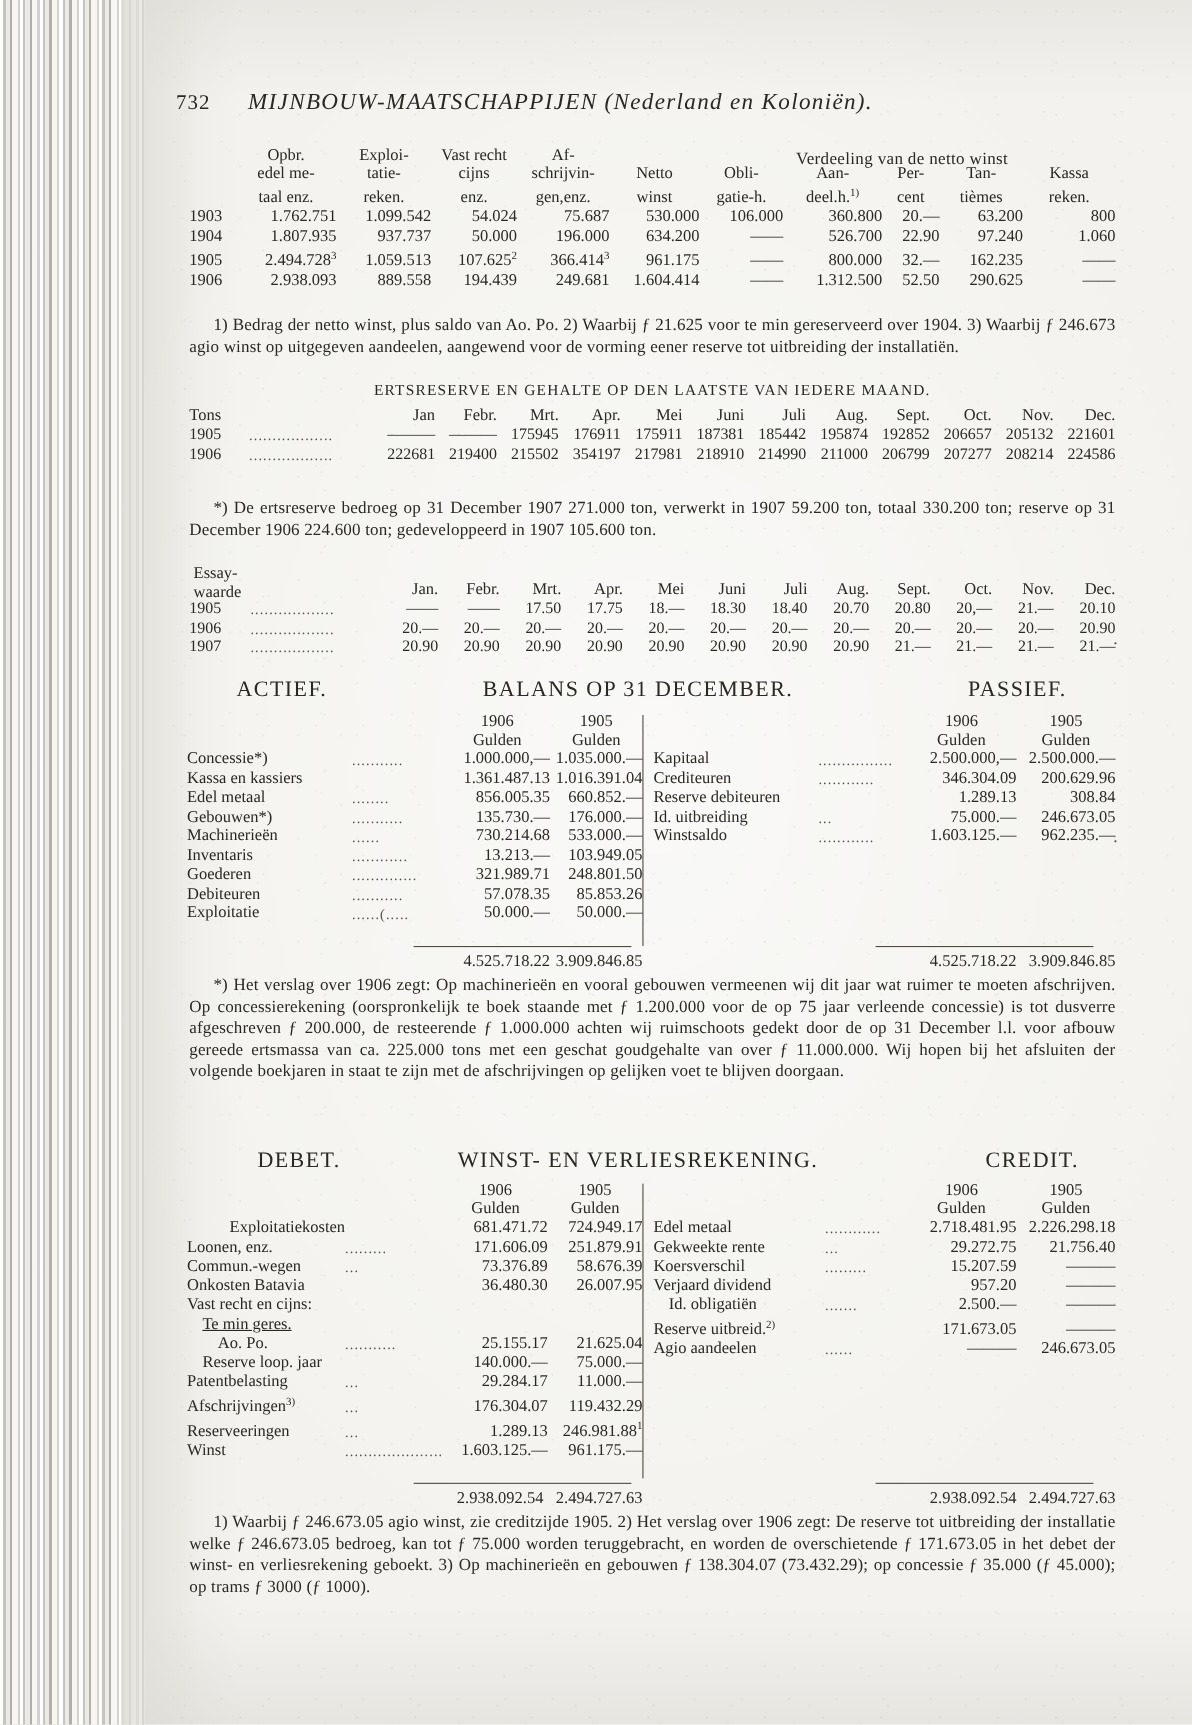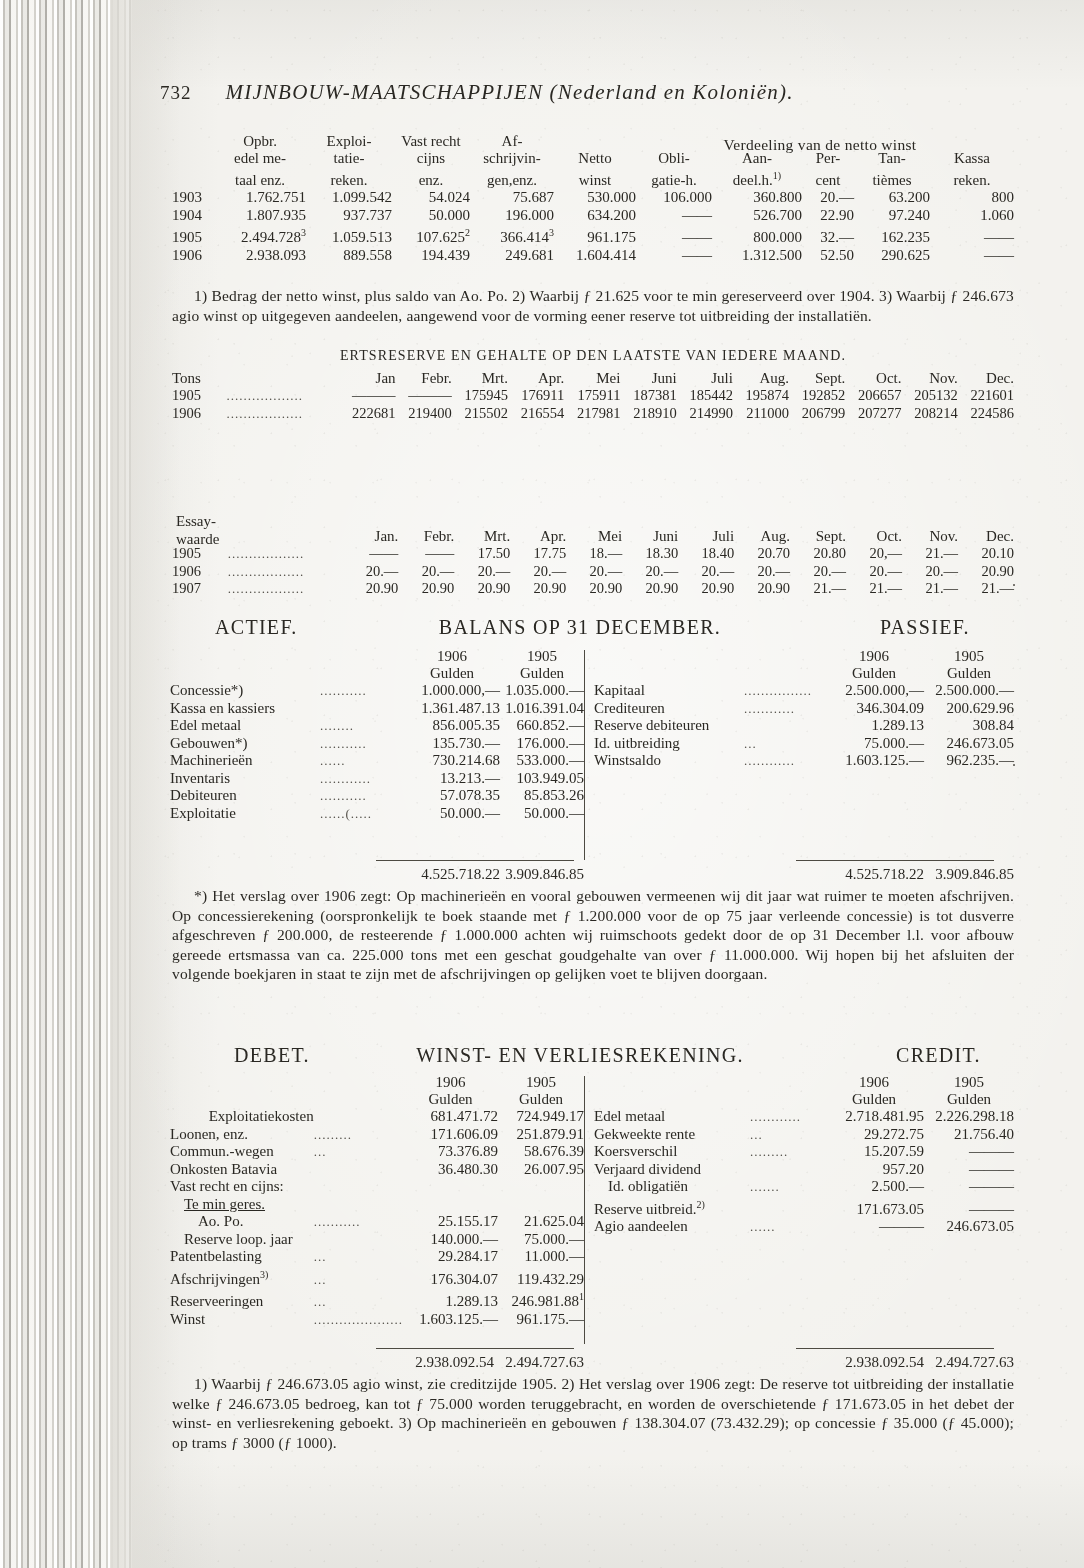--- a/index.html
+++ b/index.html
@@ -334,33 +334,34 @@
             <td class="num">206657</td>
             <td class="num">205132</td>
             <td class="num">221601</td>
           </tr>
           <tr>
             <td class="lbl">1906</td>
             <td class="lbl dots">..................</td>
             <td class="num">222681</td>
             <td class="num">219400</td>
             <td class="num">215502</td>
-            <td class="num">216554</td>
+            <td class="num">354197</td>
             <td class="num">217981</td>
             <td class="num">218910</td>
             <td class="num">214990</td>
             <td class="num">211000</td>
             <td class="num">206799</td>
             <td class="num">207277</td>
             <td class="num">208214</td>
             <td class="num">224586</td>
           </tr>
         </tbody>
     </table>
 
+    <div class="para indent" style="left:172px; top:452px; width:842px;">*) De ertsreserve bedroeg op 31 December 1907 271.000 ton, verwerkt in 1907 59.200 ton, totaal 330.200 ton; reserve op 31 December 1906 224.600 ton; gedeveloppeerd in 1907 105.600 ton.</div>
 
     <div style="position:absolute; left:176px; top:512px; font-size:15px; line-height:18px;">
       <div>Essay-</div>
       <div>waarde</div>
     </div>
 
     <table class="tbl" id="essay-table" style="left:172px; top:528px; width:842px; font-size:14.5px;">
       <colgroup>
         <col style="width:58px">
           <col style="width:118px">
@@ -505,20 +506,26 @@
             <td class="num">730.214.68</td>
             <td class="num">533.000.—</td>
           </tr>
           <tr>
             <td class="lbl" style="padding-left: 0px;">Inventaris</td>
             <td class="lbl dots">............</td>
             <td class="num">13.213.—</td>
             <td class="num">103.949.05</td>
           </tr>
           <tr>
+            <td class="lbl" style="padding-left: 0px;">Goederen</td>
+            <td class="lbl dots">..............</td>
+            <td class="num">321.989.71</td>
+            <td class="num">248.801.50</td>
+          </tr>
+          <tr>
             <td class="lbl" style="padding-left: 0px;">Debiteuren</td>
             <td class="lbl dots">...........</td>
             <td class="num">57.078.35</td>
             <td class="num">85.853.26</td>
           </tr>
           <tr>
             <td class="lbl" style="padding-left: 0px;">Exploitatie</td>
             <td class="lbl dots">......(.....</td>
             <td class="num">50.000.—</td>
             <td class="num">50.000.—</td>

